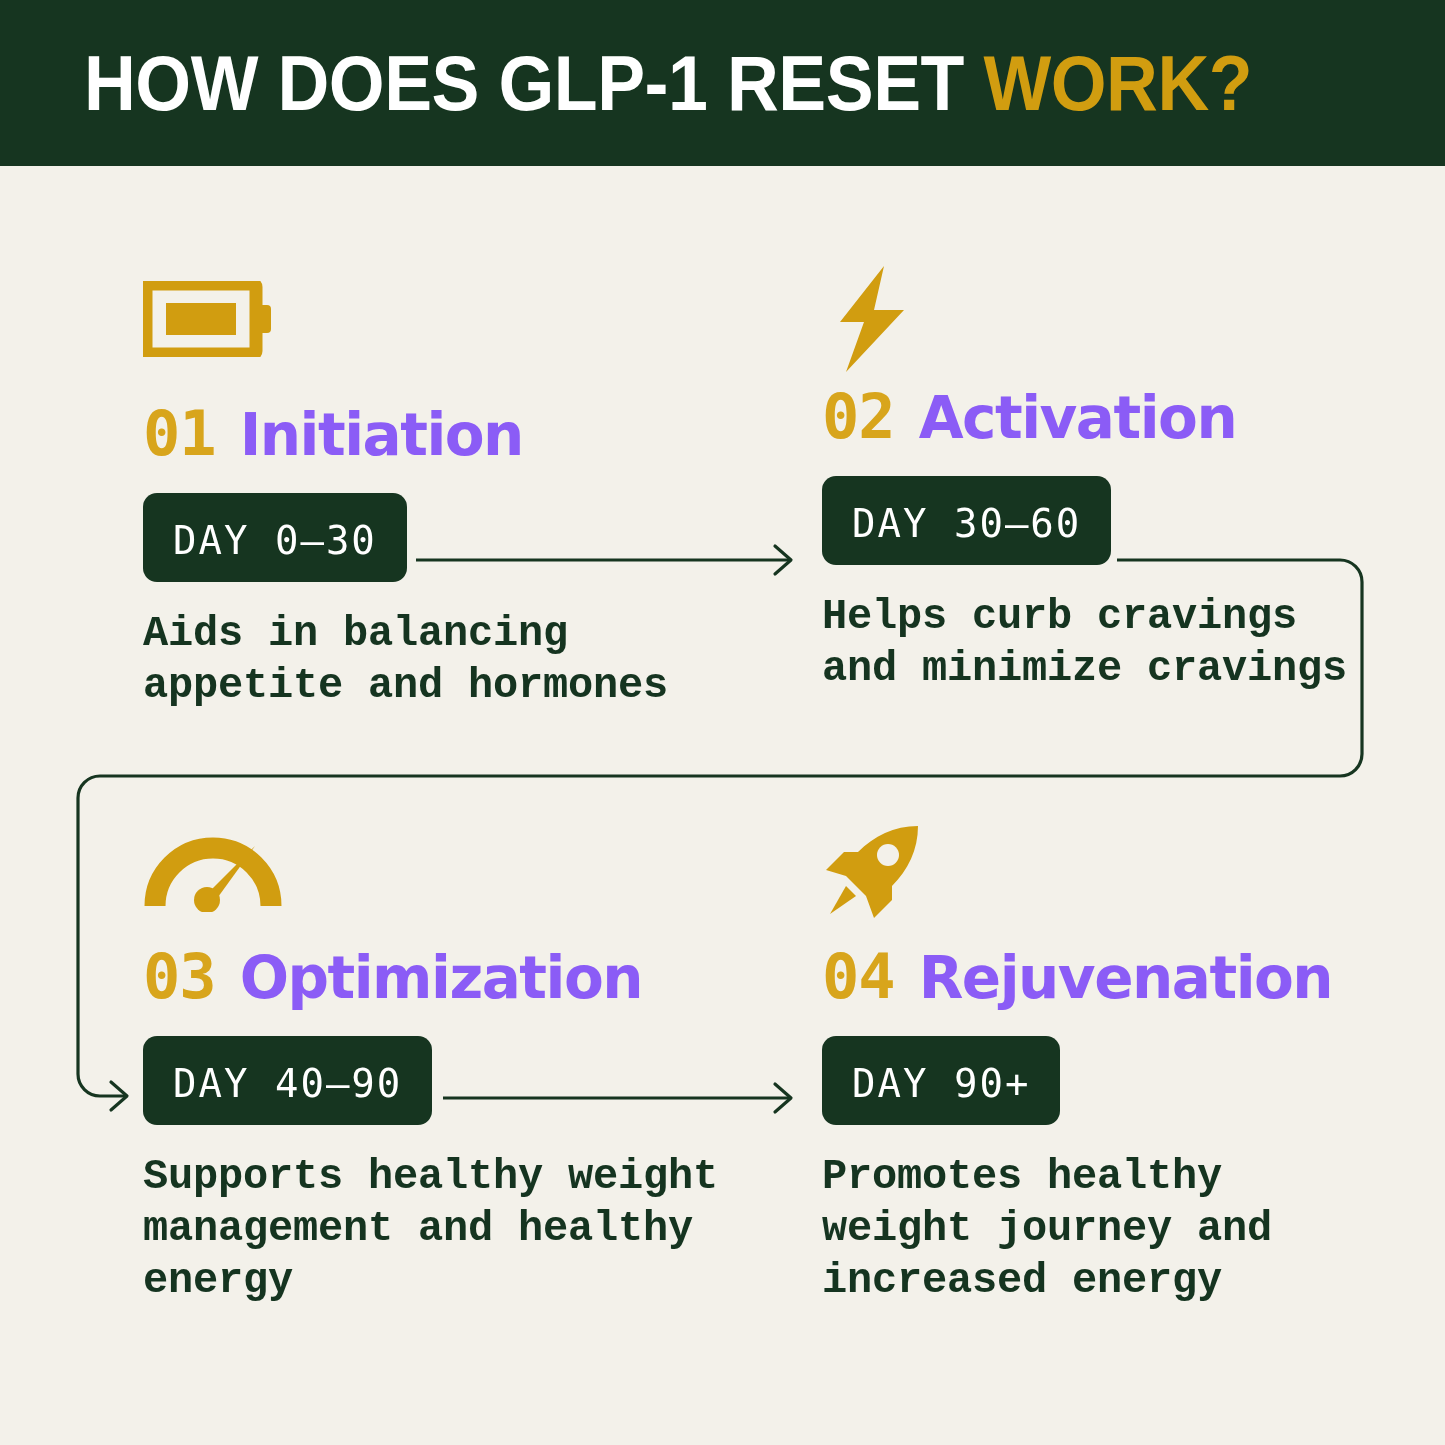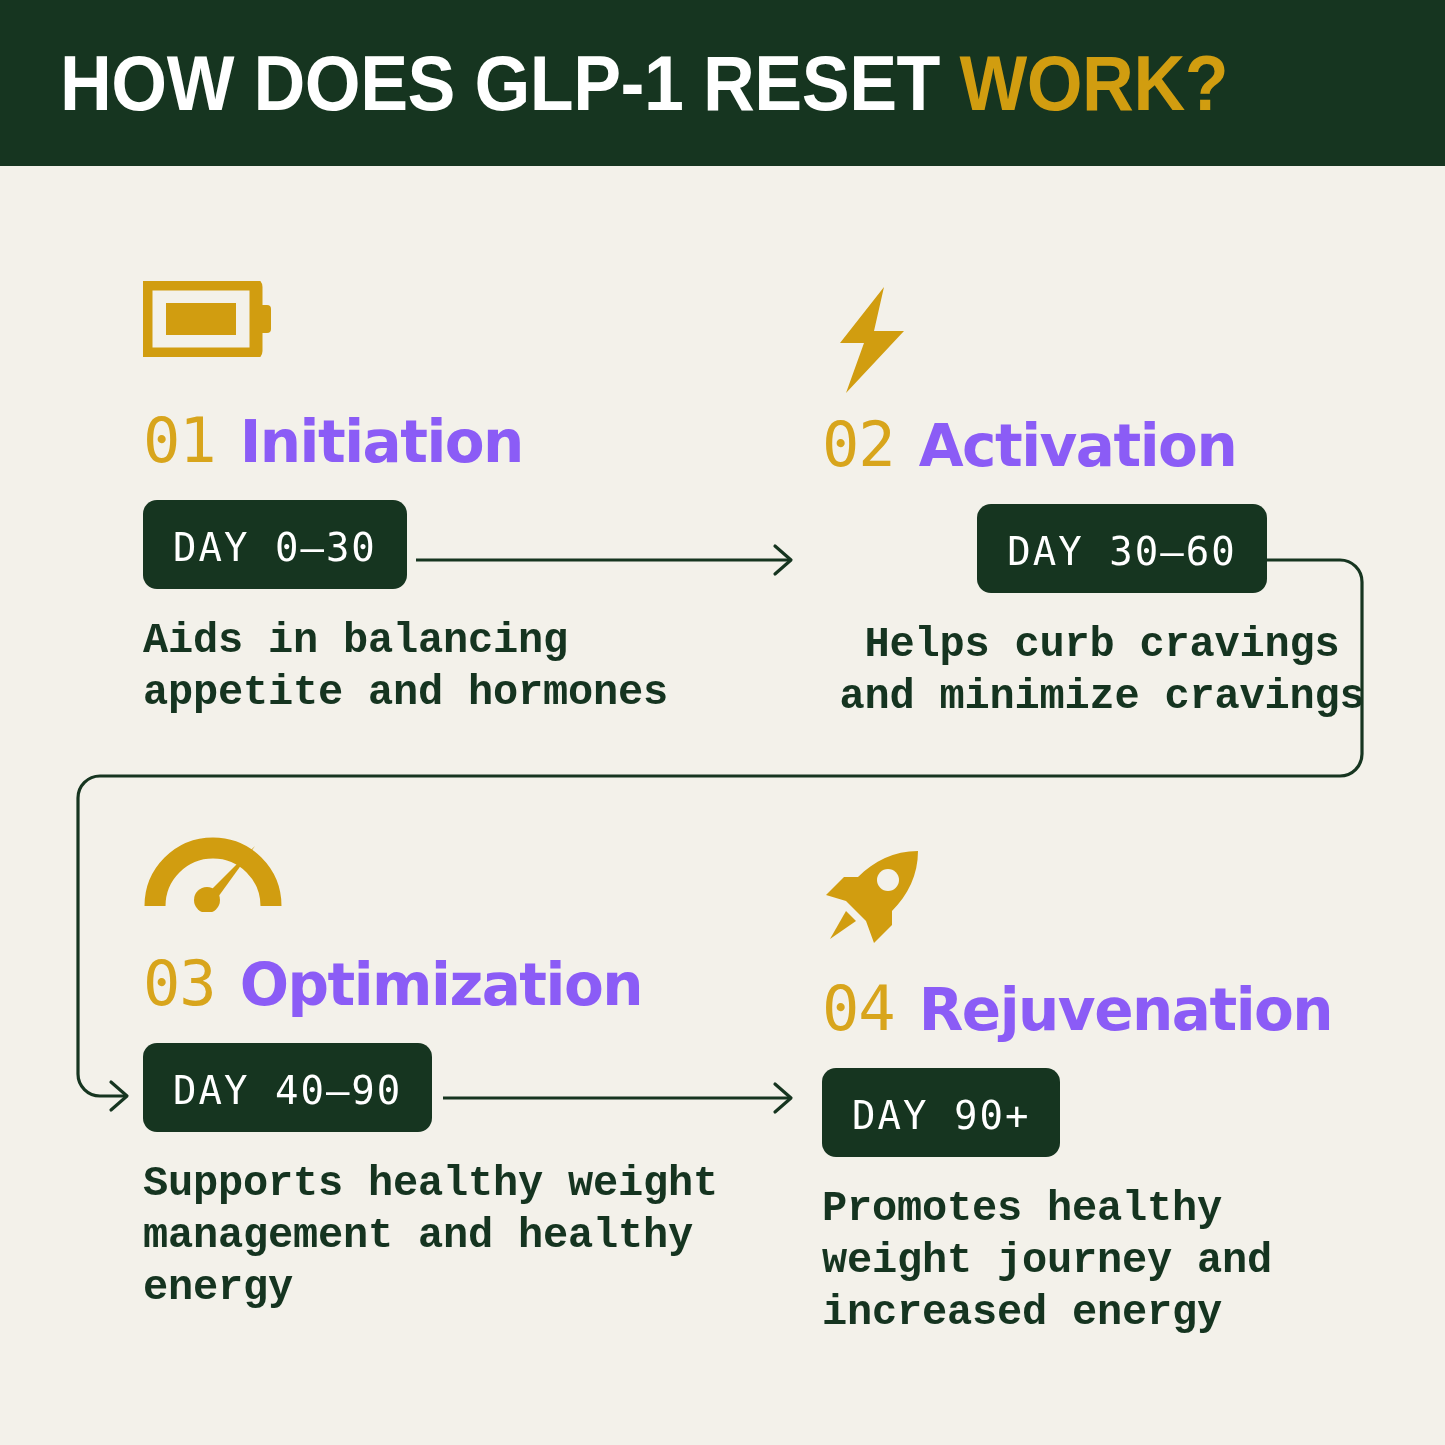--- a/index.html
+++ b/index.html
@@ -17,21 +17,21 @@
 
   
   .header {
     position: absolute;
     left: 0; top: 0;
     width: 1445px;
     height: 166px;
     background: #163520;
     display: flex;
     align-items: center;
-    padding-left: 60px;
+    padding-left: 84px;
     box-sizing: border-box;
   }
   .header-title {
     font-family: "Liberation Sans Narrow", "Liberation Sans", sans-serif;
     font-weight: bold;
     font-size: 78px;
     line-height: 1;
     letter-spacing: -0.5px;
     color: #ffffff;
     white-space: nowrap;
@@ -46,45 +46,44 @@
     left: 0; top: 166px;
     width: 1445px;
     height: 1279px;
   }
 
   .cell {
     position: absolute;
     width: 600px;
   }
   .cell-1 { left: 143px; top: 115px; }
-  .cell-2 { left: 822px; top: 119px; text-align: center; }
+  .cell-2 { left: 822px; top: 98px; }
   .cell-3 { left: 143px; top: 658px; }
-  .cell-4 { left: 822px; top: 683px; }
+  .cell-4 { left: 822px; top: 658px; }
 
   .icon-wrap {
     height: 100px;
     display: block;
     position: relative;
   }
   .icon-wrap svg { display: block; }
 
   .step-head {
     display: flex;
     align-items: baseline;
     margin-top: 22px;
     white-space: nowrap;
   }
   .step-num {
     font-family: "DejaVu Sans Mono", "Liberation Mono", monospace;
-    font-weight: normal;
+    font-weight: bold;
     font-size: 62px;
     line-height: 1;
     color: #d8a51c;
     letter-spacing: -1px;
-    margin-top: 7px;
   }
   .step-title {
     font-family: "DejaVu Sans", sans-serif;
     font-weight: bold;
     font-size: 58px;
     line-height: 1;
     color: #8b5cf6;
     margin-left: 24px;
     letter-spacing: -1.5px;
   }

